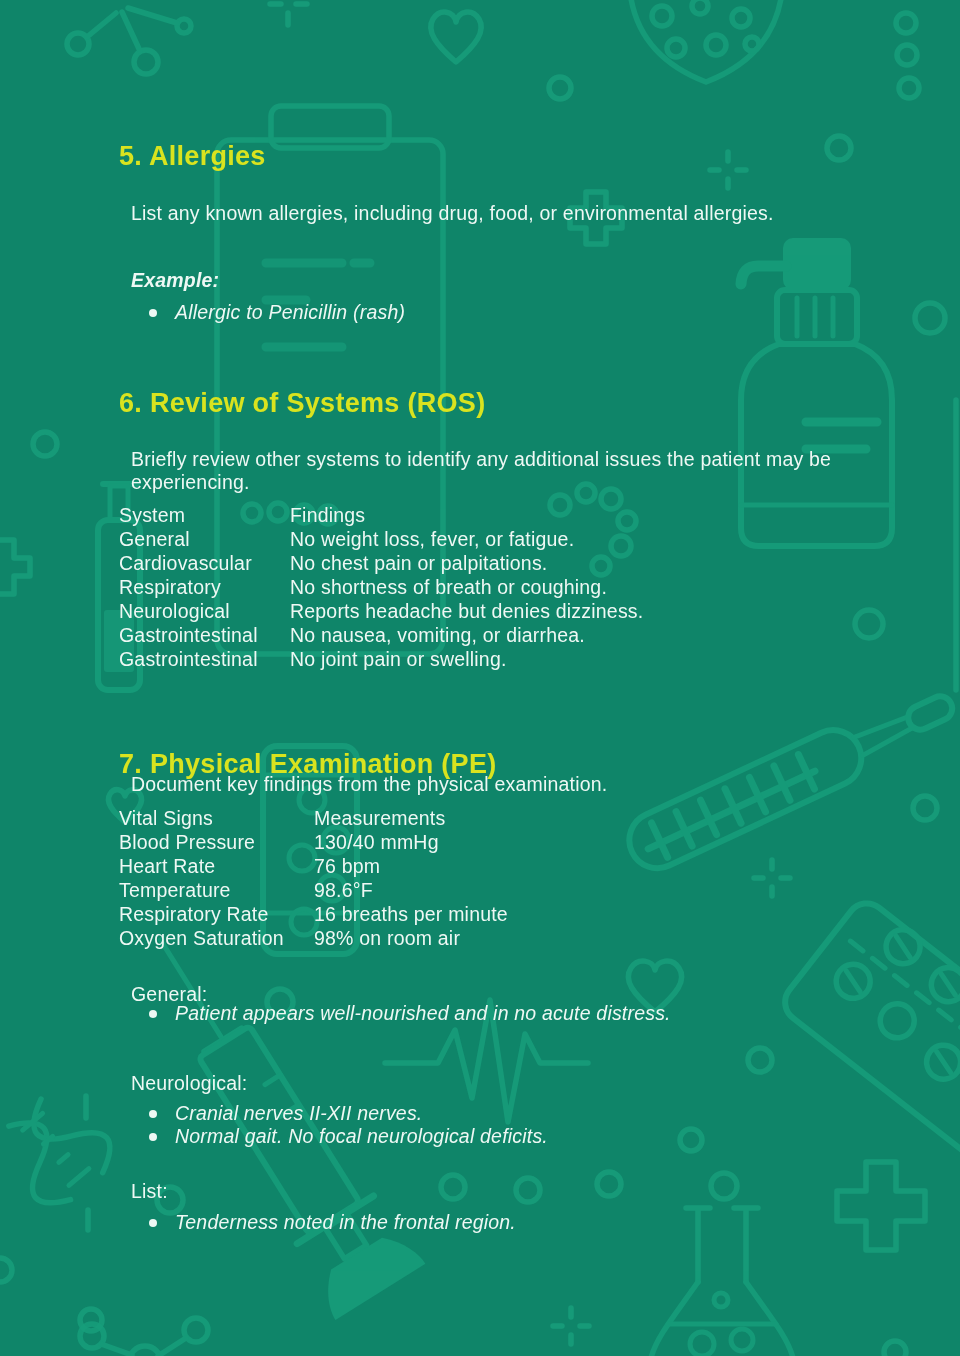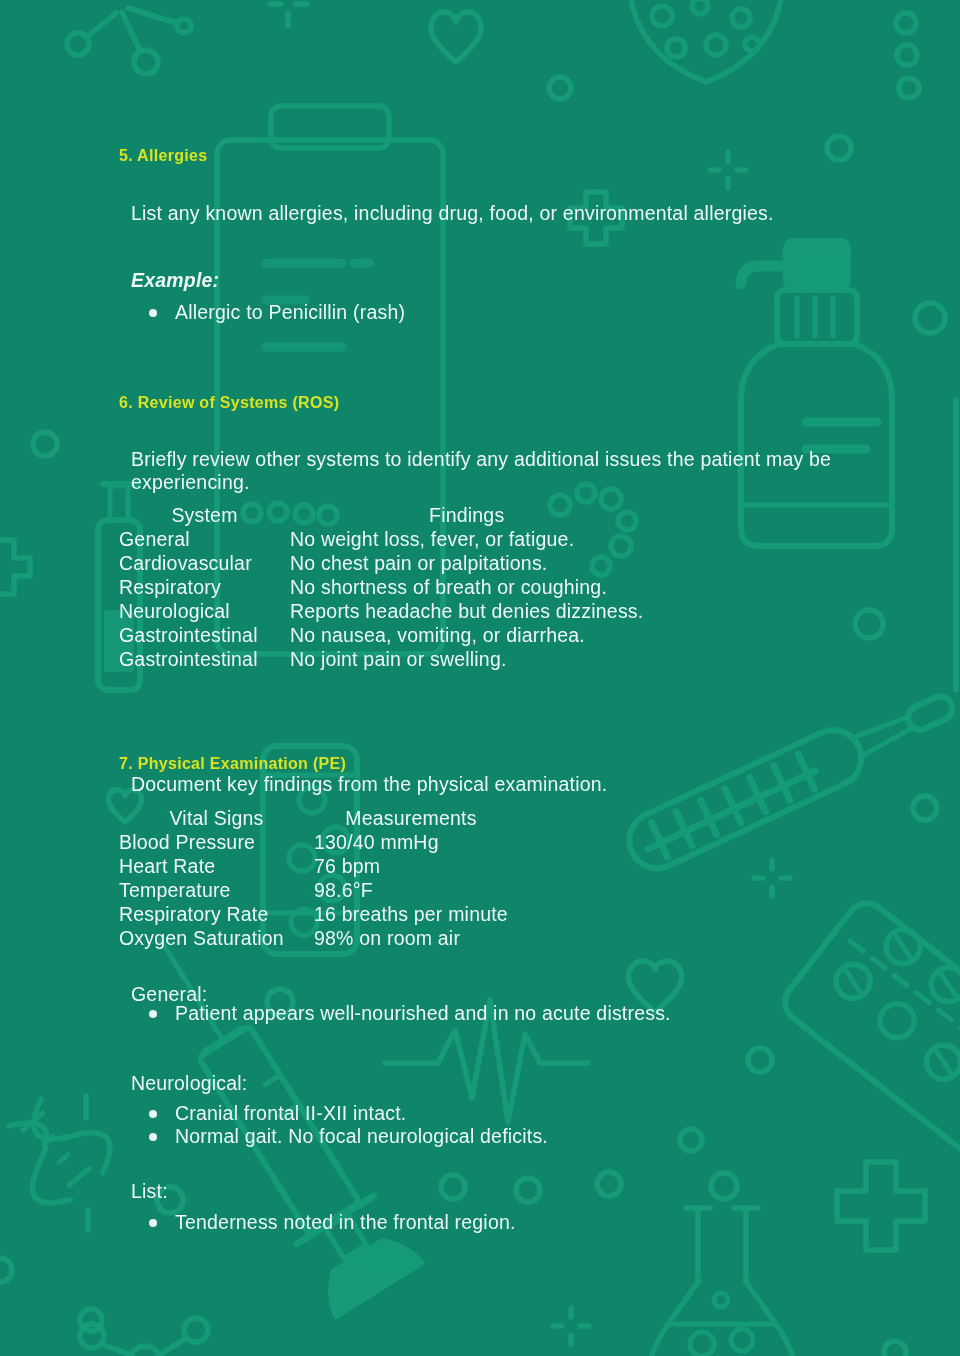--- a/index.html
+++ b/index.html
@@ -2,30 +2,30 @@
 <html><head>
 <meta charset="utf-8">
 <style>
   html,body{margin:0;padding:0;background:#0f8569;}
   .page{position:relative;width:960px;height:1356px;background:#0f8569;overflow:hidden;
         font-family:"Liberation Sans", sans-serif;}
   svg.bg{position:absolute;top:0;left:0;color:#179e7b;}
   svg.bg > g{fill:none;stroke:currentColor;stroke-width:5.5;stroke-linecap:round;stroke-linejoin:round;opacity:.85;}
   svg.bg .f{fill:currentColor;stroke:none;}
   .content{position:absolute;top:0;left:0;width:960px;height:1356px;}
-  .h{position:absolute;left:119px;margin:0;font-size:16px;line-height:26px;font-weight:700;
+  .h{position:absolute;left:119px;margin:0;font-size:27px;line-height:26px;font-weight:700;
      color:#d9e31f;letter-spacing:.3px;}
   .body,.sub{position:absolute;left:119px;margin:12px;font-size:19.5px;line-height:22.5px;
      color:#eef8f4;letter-spacing:.2px;font-weight:400;}
   .italic{font-style:italic;font-weight:bold;}
   .tbl{position:absolute;left:119px;display:grid;font-size:19.5px;line-height:24px;color:#eef8f4;letter-spacing:.2px;}
-  .tbl .th{text-align:center;}
+  .tbl .th{text-align:left;}
   ul.blist{position:absolute;left:119px;margin:0;padding:0;list-style:none;font-size:19.5px;
      line-height:23px;color:#eef8f4;letter-spacing:.2px;}
-  ul.blist li{position:relative;padding-left:56px;}
+  ul.blist li{position:relative;padding-left:56px;font-style:italic;}
   ul.blist li::before{content:"";position:absolute;left:30px;top:8px;width:8px;height:8px;
      border-radius:50%;background:#eef8f4;}
   
   #t5{top:143px;} #d5{top:190px;width:648px;} #ex5{top:257px;} #l5{top:301px;}
   #t6{top:390px;} #d6{top:436px;width:736px;} #ros{top:503px;}
   #t7{top:715px;margin-top:36px;} #d7{top:761px;} #vit{top:806px;}
   #sub0l{top:971px;} #sub0b{top:1002px;}
   #sub1l{top:1060px;} #sub1b{top:1102px;}
   #sub2l{top:1168px;} #sub2b{top:1211px;}
 </style>
@@ -293,21 +293,21 @@
         <div class="tc">98% on room air</div>
       </div>
 
     <p class="sub" id="sub0l">General:</p>
     <ul class="blist" id="sub0b">
         <li>Patient appears well-nourished and in no acute distress.</li>
       </ul>
 
     <p class="sub" id="sub1l">Neurological:</p>
     <ul class="blist" id="sub1b">
-        <li>Cranial frontal II-XII intact.</li>
+        <li>Cranial nerves II-XII nerves.</li>
         <li>Normal gait. No focal neurological deficits.</li>
       </ul>
 
     <p class="sub" id="sub2l">List:</p>
     <ul class="blist" id="sub2b">
         <li>Tenderness noted in the frontal region.</li>
       </ul>
 
   </div>
 </div>

